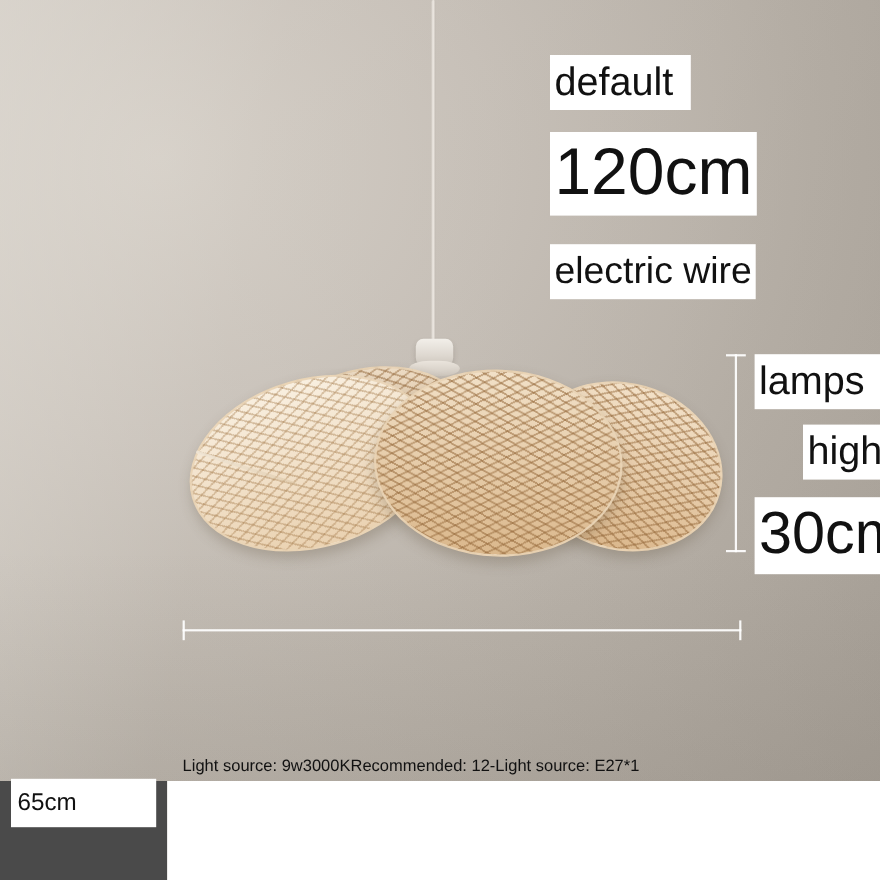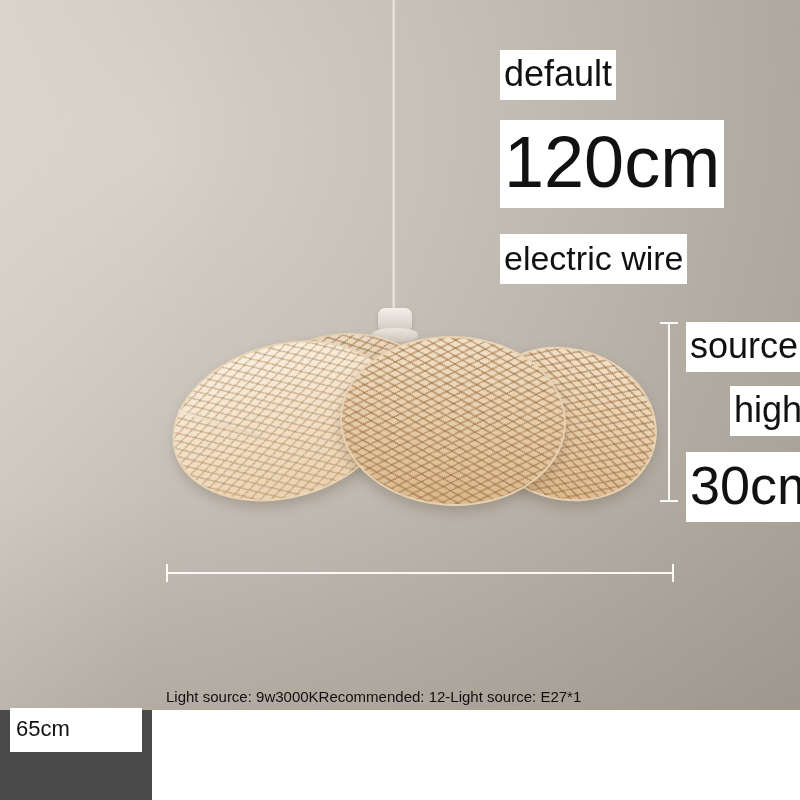--- a/index.html
+++ b/index.html
@@ -158,33 +158,32 @@
     position: absolute;
     background: #ffffff;
     color: #111111;
     line-height: 1;
     white-space: nowrap;
     font-family: "Liberation Sans", sans-serif;
   }
   #txt-default {
     left: 500px; top: 50px;
     font-size: 36px;
-    padding: 6px 4px 8px 4px;
+    padding: 6px 16px 8px 4px;
   }
   #txt-length {
     left: 500px; top: 120px;
-    font-size: 72px;
+    font-size: 60px;
     padding: 6px 4px 10px 4px;
     font-weight: 400;
   }
   #txt-wire {
     left: 500px; top: 222px;
     font-size: 34px;
     padding: 7px 4px 9px 4px;
-    margin-top: 12px;
   }
   #txt-lamp {
     left: 686px; top: 322px;
     font-size: 36px;
     padding: 6px 4px 8px 4px;
     overflow: hidden;
     width: 114px;
     box-sizing: border-box;
   }
   #txt-high {
@@ -270,21 +269,21 @@
   <div class="measure-line" id="height-guide"></div>
   <div class="measure-line" id="height-cap-top"></div>
   <div class="measure-line" id="height-cap-bottom"></div>
   <div class="measure-line" id="width-guide"></div>
   <div class="measure-line" id="width-cap-left"></div>
   <div class="measure-line" id="width-cap-right"></div>
 
   <div class="callout" id="txt-default">default</div>
   <div class="callout" id="txt-length">120cm</div>
   <div class="callout" id="txt-wire">electric wire</div>
-  <div class="callout" id="txt-lamp">source</div>
+  <div class="callout" id="txt-lamp">lamps</div>
   <div class="callout" id="txt-high">high</div>
   <div class="callout" id="txt-height">30cm</div>
 
   <div id="bottom-bar">
     <div id="bottom-dark"></div>
     <div id="bottom-white"></div>
   </div>
   <div id="txt-size-chip">65cm</div>
   <div id="txt-spec">Light source: 9w3000KRecommended: 12-Light source: E27*1</div>
 

